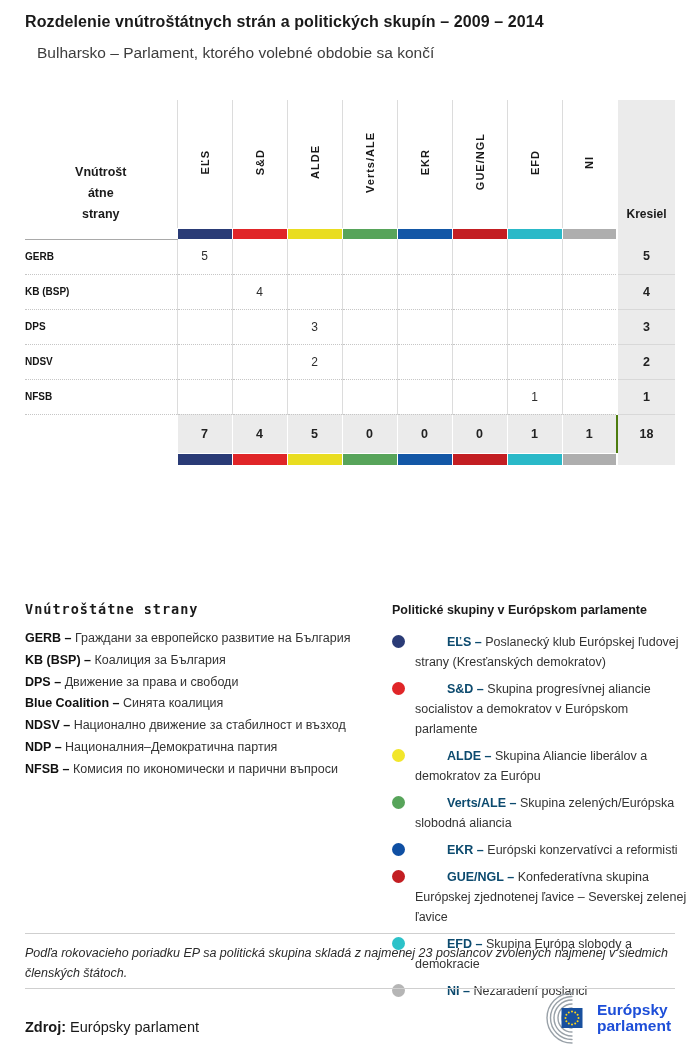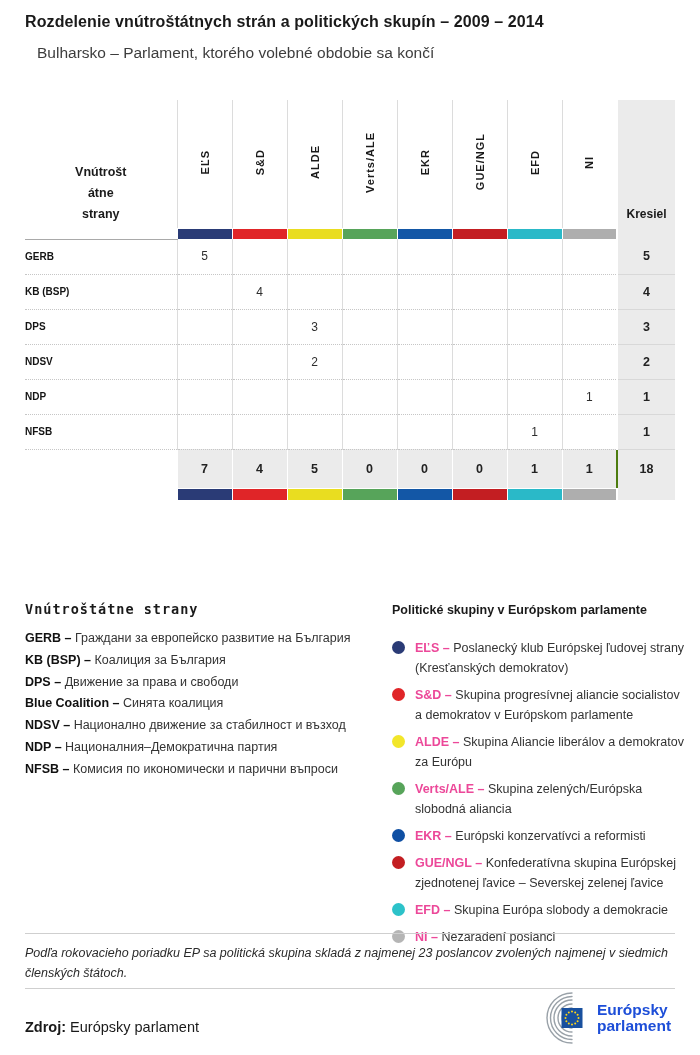--- a/index.html
+++ b/index.html
@@ -50,23 +50,23 @@
   tr.bar-row.bottom td.corner-bar { border-bottom:none; }
 
   
   .legend-left { left:25px; top:601px; width:350px; }
   .legend-left .ltitle { font-family:"DejaVu Sans Mono", monospace; font-size:13.5px;
                          font-weight:700; letter-spacing:1px; margin-bottom:15px; }
   .legend-left .item { font-size:12.5px; margin-bottom:8px; line-height:1.1; color:#333; }
   .legend-left .item b { color:#111; }
 
   .legend-right { left:392px; top:603px; width:296px; }
-  .legend-right .rtitle { font-size:12.5px; font-weight:700; margin-bottom:21px; }
+  .legend-right .rtitle { font-size:12.5px; font-weight:700; margin-bottom:15px; }
   .ritem { display:flex; gap:10px; margin-bottom:7px; font-size:12.5px; line-height:1.6; color:#333; }
-  .ritem b { color:#ec4899; }
+  .ritem b { color:#0c4a6e;margin-left:32px; }
   .dot { width:13px; height:13px; border-radius:50%; flex:none; margin-top:3px; background:#999; }
 
   
   .rule { left:25px; width:650px; border-top:1px solid #cfcfcf; height:0; }
   .rule1 { top:933px; } .rule2 { top:988px; }
   .footnote { left:25px; top:943px; width:648px; font-size:12.5px; line-height:1.62; color:#2b2b2b;font-style:italic; }
   .source { left:25px; top:1019px; font-size:14.5px; color:#1a1a1a; }
   .source b { margin-right:4px; }
 
   .logo { left:524px; top:991px; display:flex; align-items:center; gap:9px; }
@@ -180,32 +180,20 @@
     <td class="rowlabel">NDSV</td>
     <td></td>
     <td></td>
     <td>2</td>
     <td></td>
     <td></td>
     <td></td>
     <td></td>
     <td></td>
     <td class="seats">2</td>
-  </tr>
-  <tr class="data-row">
-    <td class="rowlabel">NDP</td>
-    <td></td>
-    <td></td>
-    <td></td>
-    <td></td>
-    <td></td>
-    <td></td>
-    <td></td>
-    <td>1</td>
-    <td class="seats">1</td>
   </tr>
   <tr class="data-row">
     <td class="rowlabel">NFSB</td>
     <td></td>
     <td></td>
     <td></td>
     <td></td>
     <td></td>
     <td></td>
     <td>1</td>

